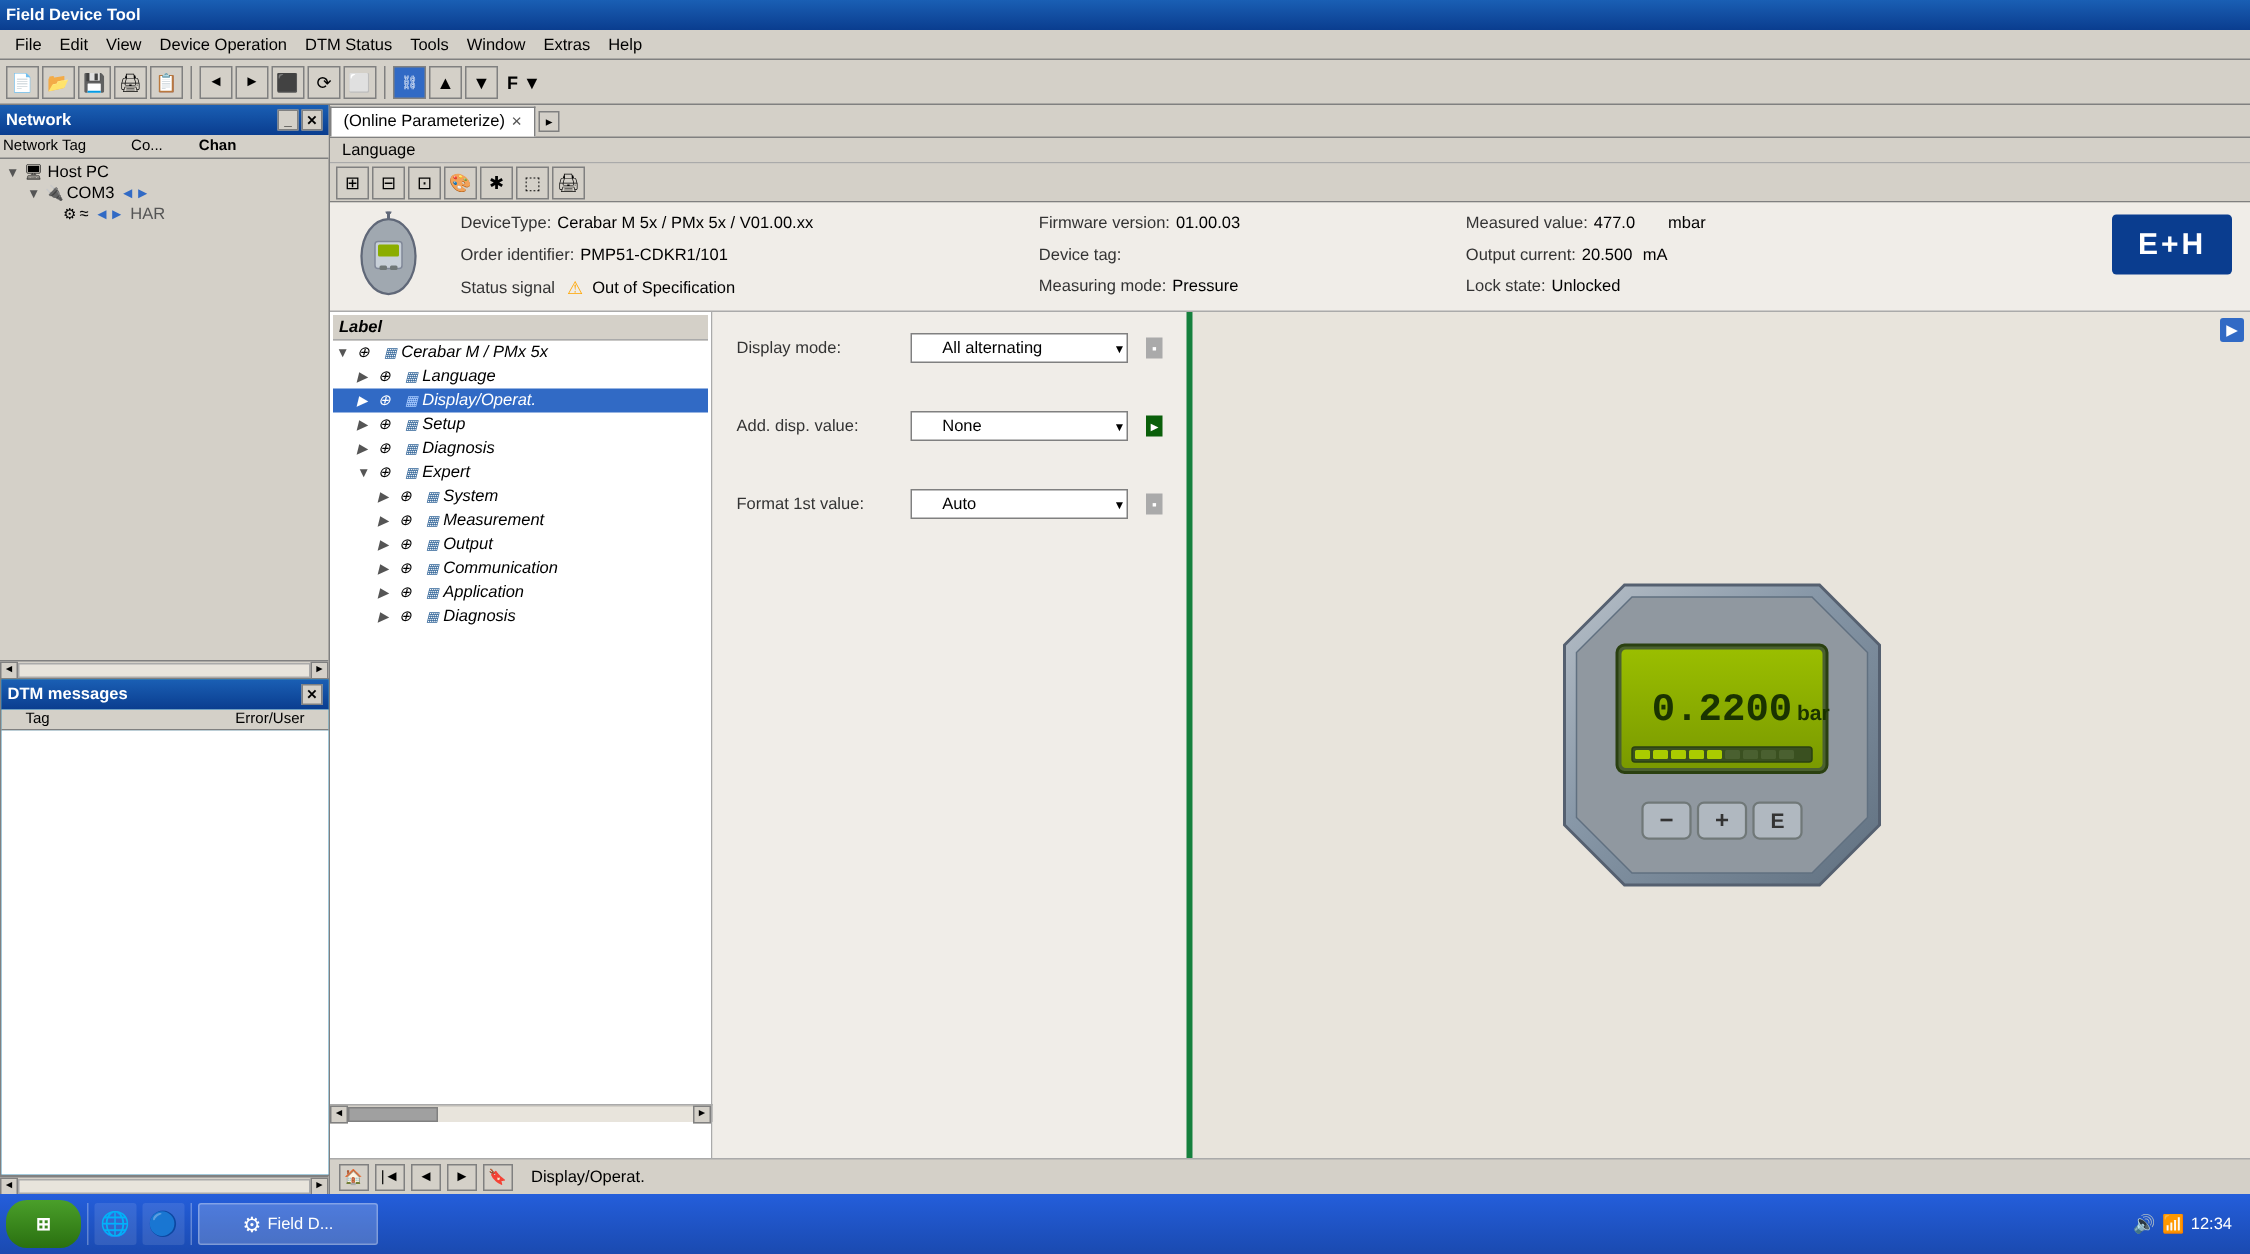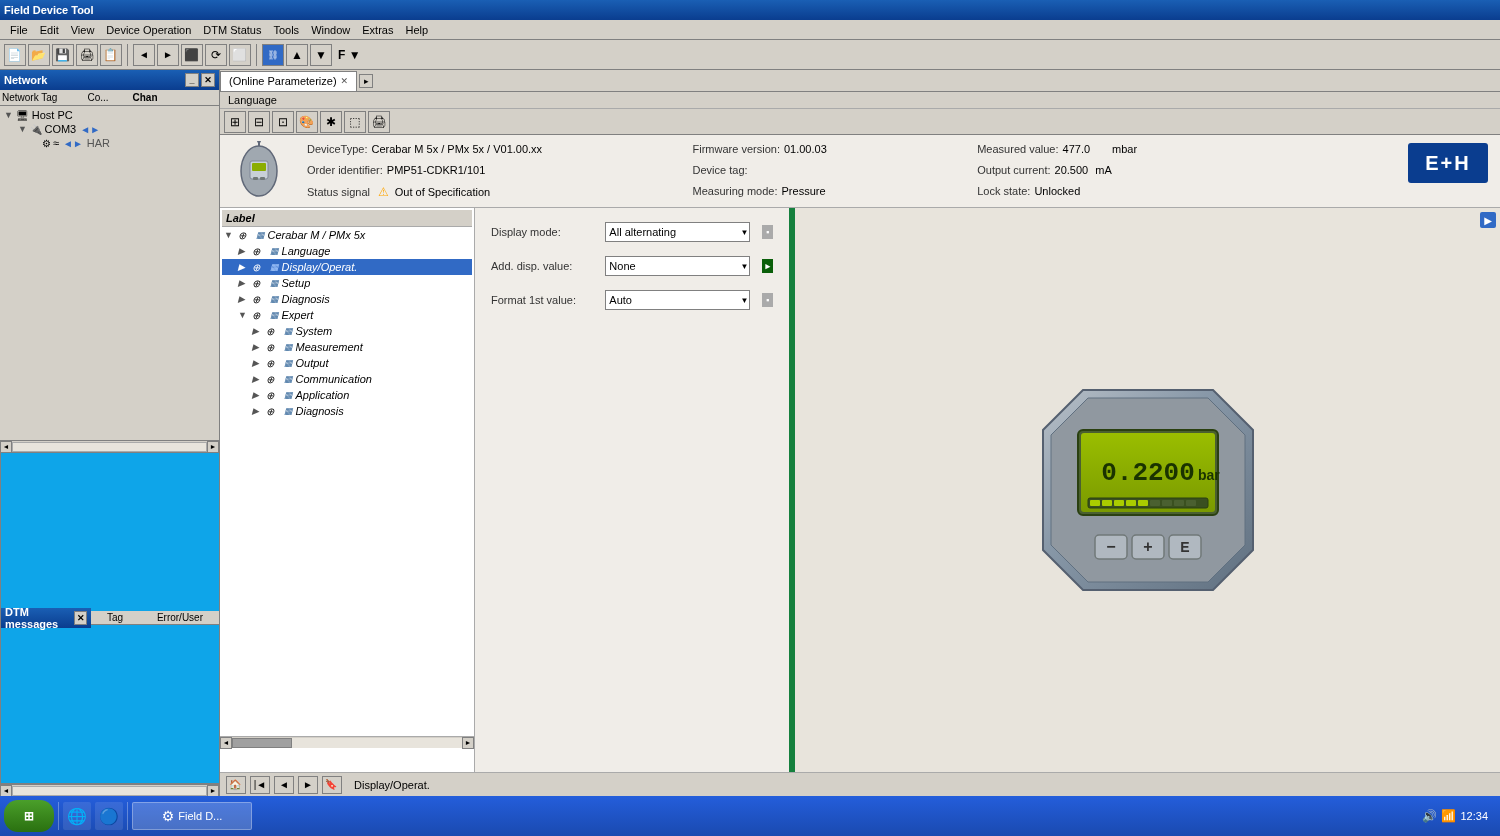--- a/index.html
+++ b/index.html
@@ -261,22 +261,21 @@
       justify-content: center;
       cursor: pointer;
       font-weight: bold;
     }
 
     .dtm-panel {
       width: 220px;
       border: 1px solid #808080;
       background: #0ea5e9;
       display: flex;
-      flex-direction: row;
-      align-items: center;
+      flex-direction: column;
     }
     .dtm-header {
       background: linear-gradient(to bottom, #1a5fb4, #0a3d8f);
       color: white;
       height: 20px;
       display: flex;
       align-items: center;
       justify-content: space-between;
       padding: 0 4px;
       font-size: 11px;
@@ -383,21 +382,21 @@
       align-items: center;
     }
     .select-wrapper select {
       appearance: none;
       -webkit-appearance: none;
       width: 145px;
       height: 20px;
       border: 1px solid #808080;
       background: white;
       font-size: 11px;
-      padding: 1px 18px 1px 3px;
+      padding: 1px 18px 1px 20px;
     }
     .select-arrow {
       position: absolute;
       right: 2px;
       pointer-events: none;
       font-size: 8px;
     }
   </style>
 </head>
 <body>
@@ -680,21 +679,21 @@
         <div style="height:200px;"></div>
       </div>
 
       <div style="position:absolute;bottom:24px;left:0;width:255px;height:12px;background:#d4d0c8;border-top:1px solid #aaa;border-right:1px solid #aaa;display:flex;align-items:center;">
         <button style="width:12px;height:12px;border:1px solid #808080;background:#d4d0c8;font-size:7px;padding:0;">◄</button>
         <div style="width:60px;height:10px;background:#a0a0a0;border:1px solid #808080;"></div>
         <div style="flex:1;height:10px;background:#e8e4dc;"></div>
         <button style="width:12px;height:12px;border:1px solid #808080;background:#d4d0c8;font-size:7px;padding:0;">►</button>
       </div>
 
-      <div style="width:320px;padding:14px 16px;background:#f0ede8;border-right:6px solid #15803d;display:flex;flex-direction:column;gap:14px;">
+      <div style="width:320px;padding:14px 16px;background:#f0ede8;border-right:4px solid #15803d;display:flex;flex-direction:column;gap:32px;">
 
         <div class="param-row">
           <span class="param-label">Display mode:</span>
           <div class="select-wrapper">
             <select>
               <option>All alternating</option>
               <option>1st value only</option>
               <option>2nd value only</option>
             </select>
             <span class="select-arrow">▼</span>

